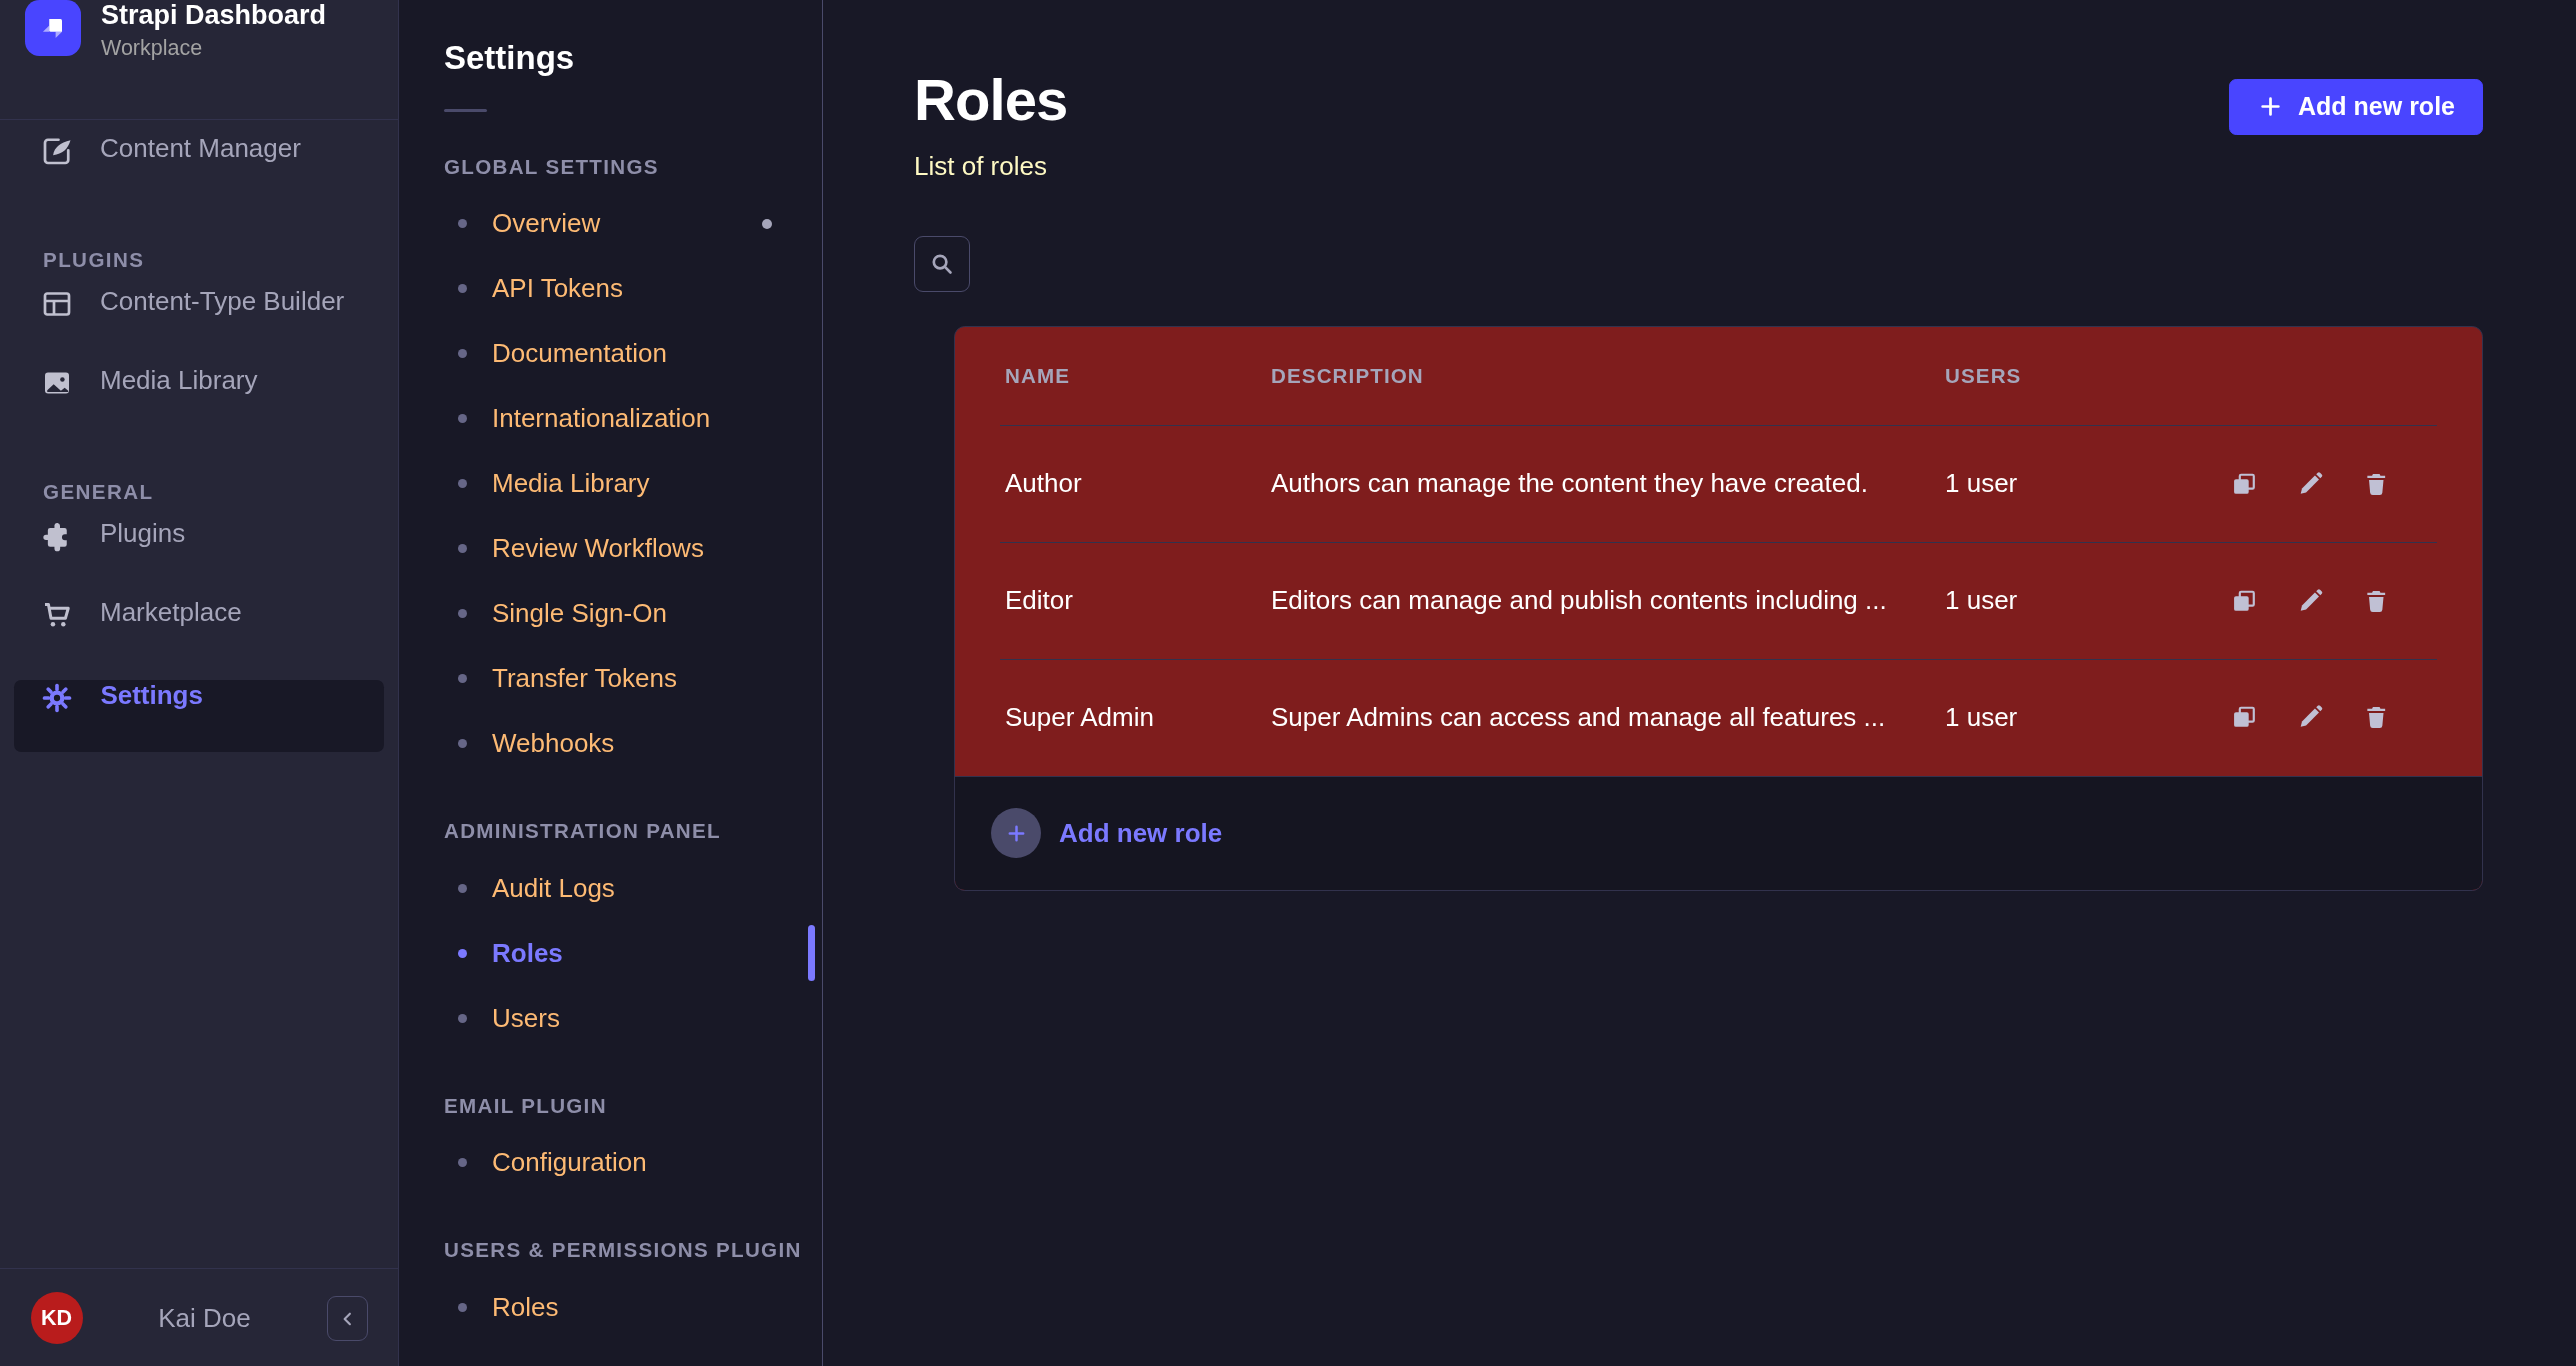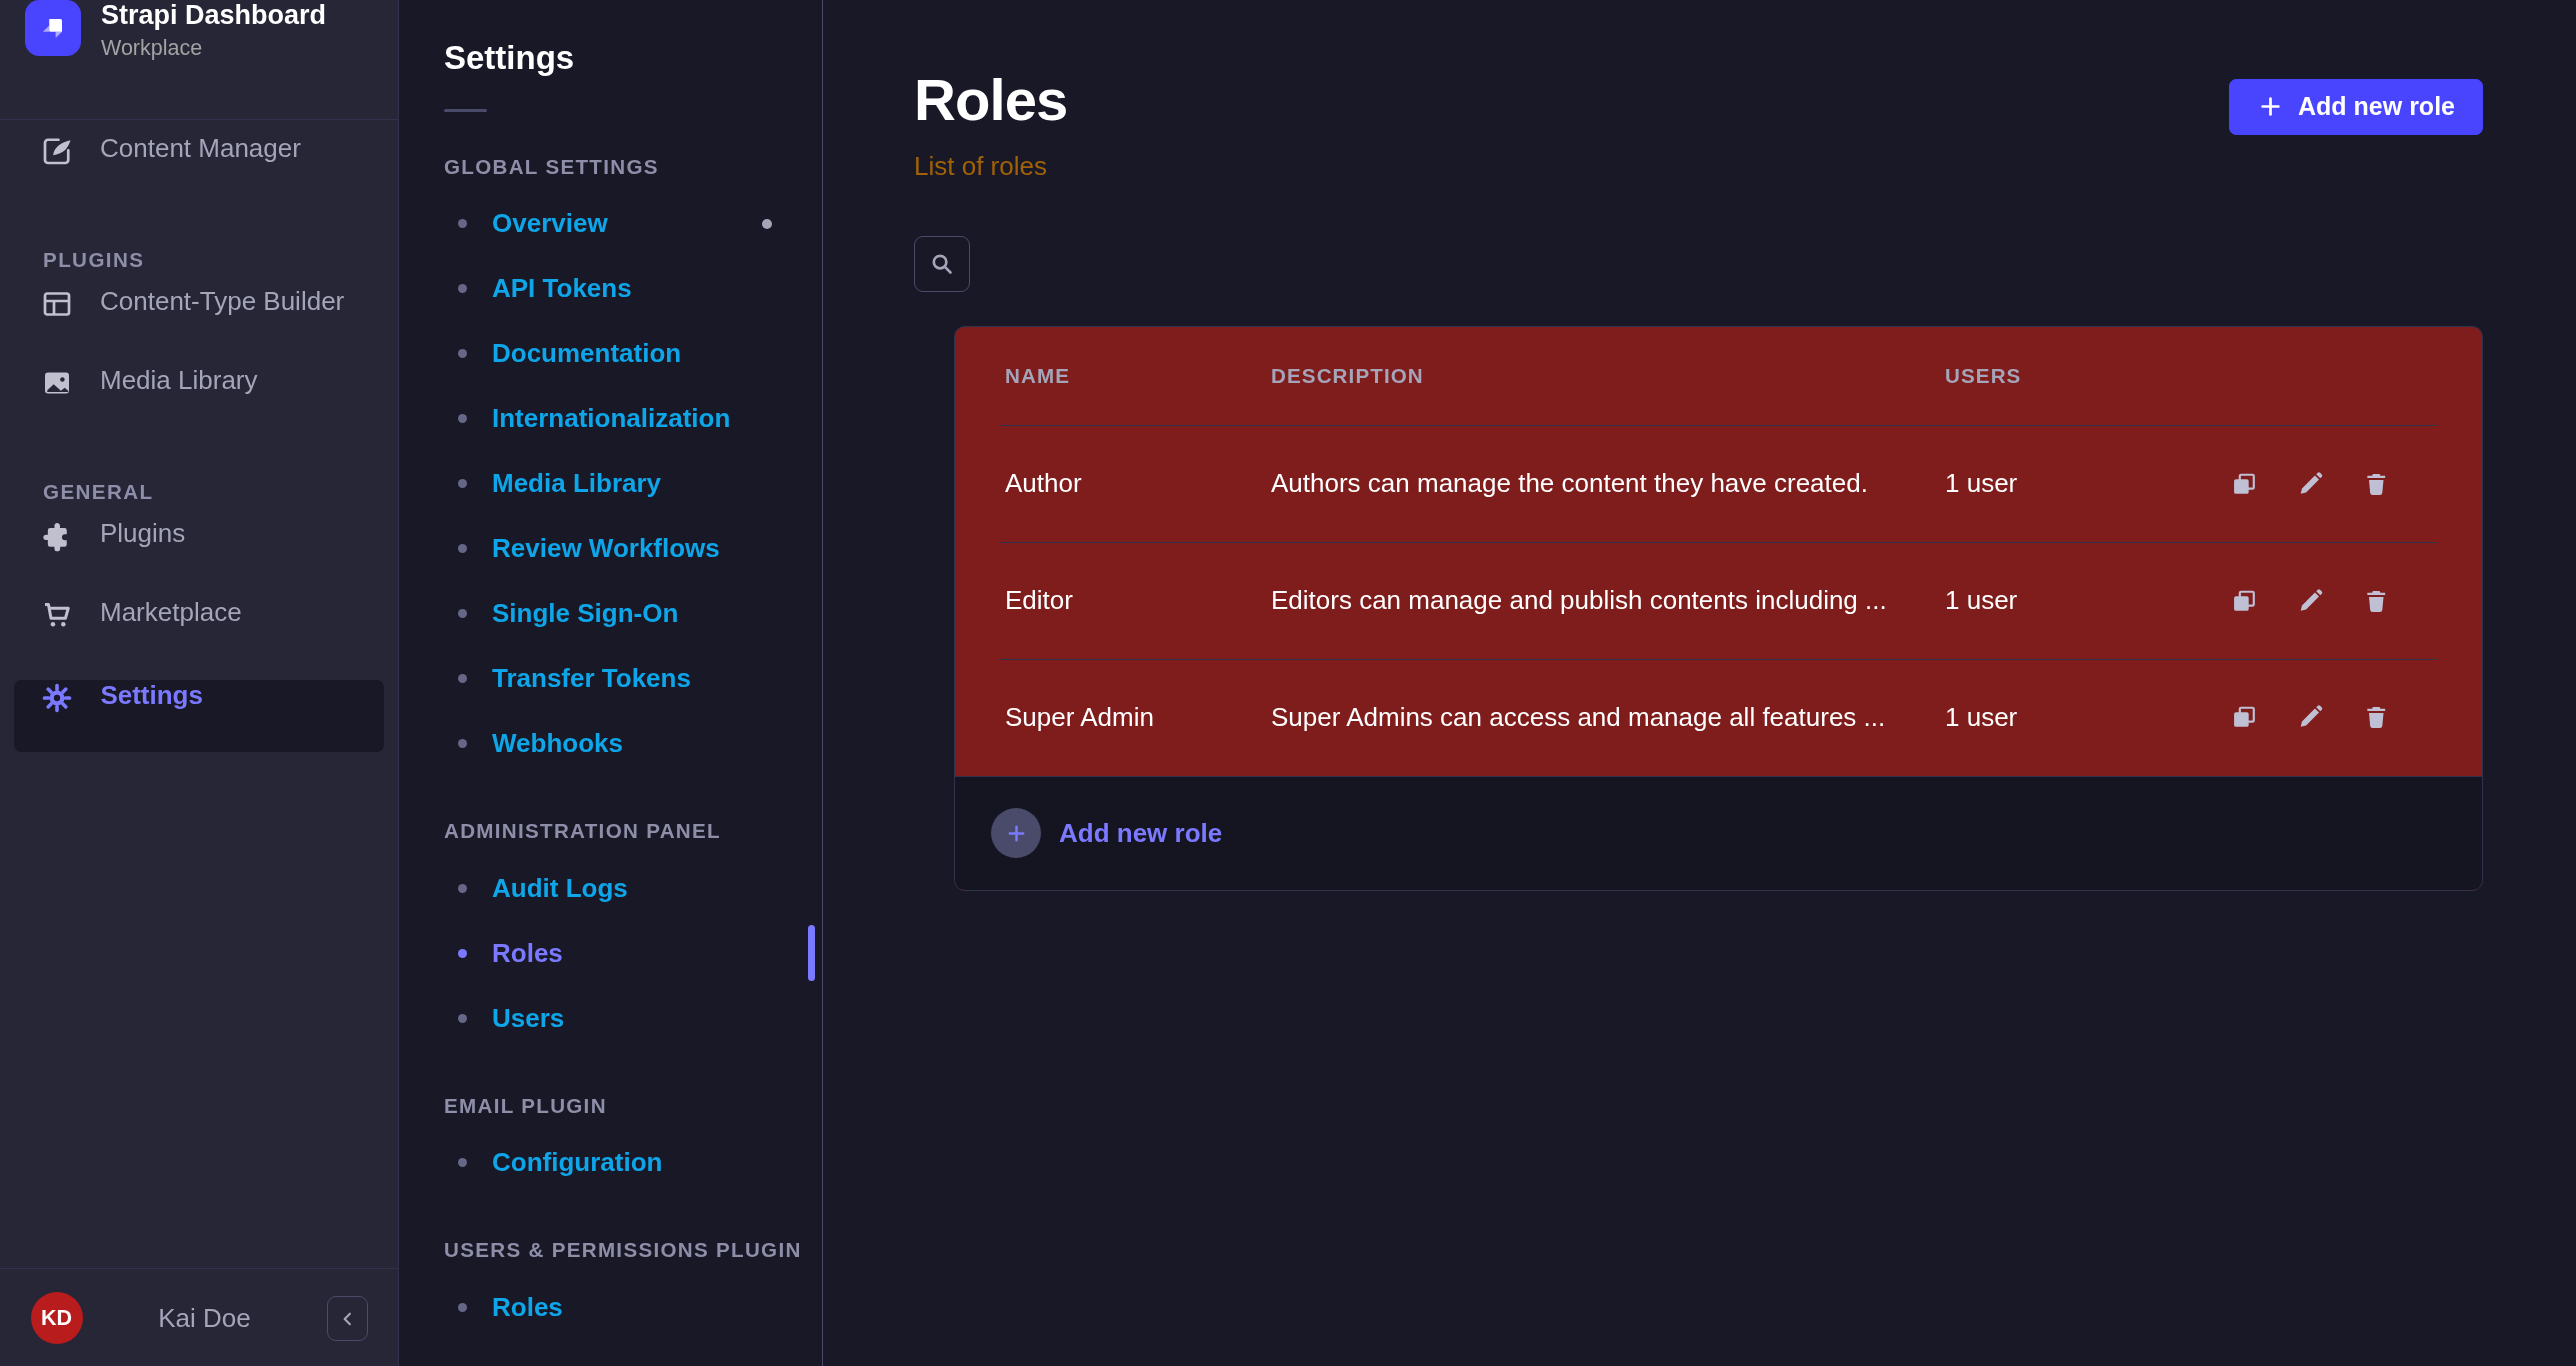--- a/index.html
+++ b/index.html
@@ -83,42 +83,42 @@
     width: 43px; height: 2.7px; border-radius: 1.8px;
     background: #4a4a6a; margin: 32px 0 0 45px;
   }
   .subnav-section-label {
     font-size: 20.6px; font-weight: 700; letter-spacing: 1.3px;
     color: #8e8ea9; margin: 43px 0 12.6px 45px;
   }
   .subnav-item {
     position: relative; display: flex; align-items: center;
     height: 65px; padding-left: 93px; padding-right: 36px;
-    font-size: 26px; font-weight: 700; color: #0ea5e9; cursor: pointer;
+    font-size: 26px; font-weight: 400; color: #fdba74; cursor: pointer;
   }
   .subnav-item .bullet {
     position: absolute; left: 59px; top: 50%; margin-top: -4.5px;
     width: 9px; height: 9px; border-radius: 50%; background: #666687;
   }
   .subnav-item .notif-dot {
     margin-left: auto; width: 10px; height: 10px;
     border-radius: 50%; background: #a5a5ba; margin-right: 14.4px;
   }
   .subnav-item.active { color: #7b79ff; font-weight: 700; }
   .subnav-item.active .bullet { background: #7b79ff; }
   .subnav-item.active .active-marker {
     position: absolute; right: 7.2px; top: 4.5px; bottom: 4.5px;
     width: 7.2px; border-radius: 3.6px; background: #7b79ff;
   }
 
   
   .main { flex: 1; padding: 66px 93px 0 91px; overflow: hidden; }
   .page-header { display: flex; justify-content: space-between; align-items: flex-start; }
   .page-title { font-size: 58px; font-weight: 700; color: #fff; letter-spacing: -0.9px; }
-  .page-subtitle { font-size: 26px; color: #a16207; margin-top: 18px; }
+  .page-subtitle { font-size: 26px; color: #fef9c3; margin-top: 18px; }
   .add-btn {
     display: flex; align-items: center; gap: 14.4px;
     height: 56px; padding: 0 27px; margin-top: 12.6px;
     background: #4945ff; border: 0.9px solid #4945ff; border-radius: 7.2px;
     color: #fff; font-size: 25px; font-weight: 700;
   }
   .search-btn {
     margin-top: 54px;
     width: 56px; height: 56px; border-radius: 9px;
     background: transparent; border: 0.9px solid #4a4a6a;

